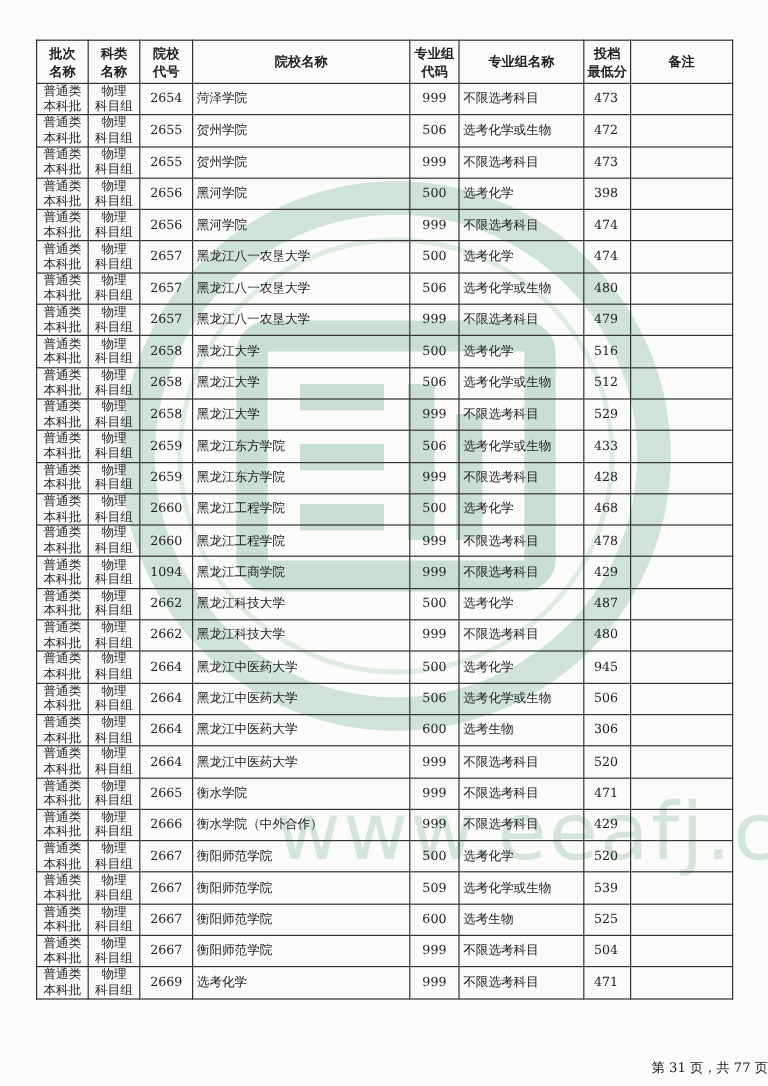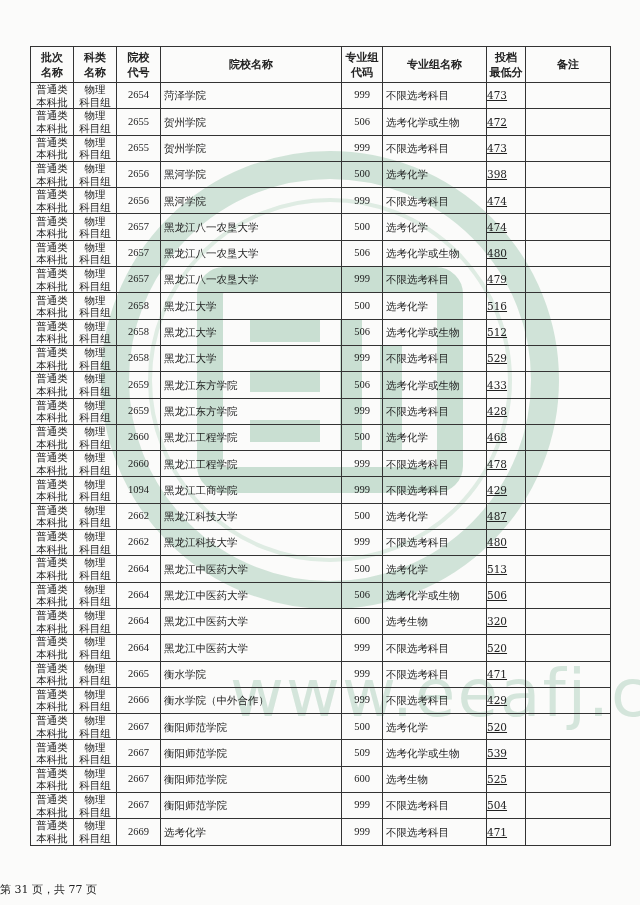--- a/index.html
+++ b/index.html
@@ -8,32 +8,32 @@
       font-family: "DejaVu Serif", "Liberation Serif", serif; color: #222;
     }
     .watermark {
       position: absolute; left: 100px; top: 130px; width: 460px; height: 560px; pointer-events: none;
     }
     .url-wm {
       position: absolute; left: 230px; top: 655px; font-family: "DejaVu Sans", sans-serif;
       font-size: 66px; color: rgba(140,190,160,0.35); letter-spacing: 2px; pointer-events: none;
     }
     table {
-      position: absolute; left: 30px; top: 46px; border-collapse: collapse;
+      position: absolute; left: 30px; top: 33px; border-collapse: collapse;
       table-layout: fixed; width: 580px; background: transparent;
     }
     td, th { border: 1.4px solid #333; padding: 0; overflow: hidden; white-space: nowrap; }
     th { height: 35px; font-size: 11px; font-weight: bold; line-height: 15px; text-align: center; }
     td { height: 25.3px; font-size: 10.5px; line-height: 12.5px; }
-    .c { text-align: center; font-family: Liberation Serif, serif; }
+    .c { text-align: center; }
     .l { text-align: left; padding-left: 3px; }
-    .r { text-align: left; padding-right: 2px; text-decoration: underline; }
+    .r { text-align: center; padding-right: 2px; }
     .two { font-size: 10.5px; line-height: 12.5px; text-align: center; white-space: normal; }
     .footer {
-      position: absolute; left: 0; width: 640px; top: 882px; text-align: left; font-size: 11px; color: #222;
+      position: absolute; left: 0; width: 640px; top: 882px; text-align: right; font-size: 11px; color: #222;
     }
   </style>
 </head>
 <body>
 
 <svg class="watermark" viewBox="0 0 460 560" xmlns="http://www.w3.org/2000/svg">
   <circle cx="230" cy="250" r="215" fill="none" stroke="rgba(140,190,160,0.38)" stroke-width="28"></circle>
   <circle cx="230" cy="250" r="180" fill="none" stroke="rgba(140,190,160,0.25)" stroke-width="4"></circle>
   <rect x="110" y="150" width="240" height="200" rx="14" fill="none" stroke="rgba(120,180,145,0.38)" stroke-width="26"></rect>
   <rect x="150" y="190" width="70" height="22" fill="rgba(120,180,145,0.38)"></rect>
@@ -248,41 +248,41 @@
         <td class="r">480</td>
         <td class="l"></td>
       </tr>
       <tr>
         <td class="two"><span>普通类</span><br><span>本科批</span></td>
         <td class="two"><span>物理</span><br><span>科目组</span></td>
         <td class="c">2664</td>
         <td class="l">黑龙江中医药大学</td>
         <td class="c">500</td>
         <td class="l">选考化学</td>
-        <td class="r">513</td>
+        <td class="r">945</td>
         <td class="l"></td>
       </tr>
       <tr>
         <td class="two"><span>普通类</span><br><span>本科批</span></td>
         <td class="two"><span>物理</span><br><span>科目组</span></td>
         <td class="c">2664</td>
         <td class="l">黑龙江中医药大学</td>
         <td class="c">506</td>
         <td class="l">选考化学或生物</td>
         <td class="r">506</td>
         <td class="l"></td>
       </tr>
       <tr>
         <td class="two"><span>普通类</span><br><span>本科批</span></td>
         <td class="two"><span>物理</span><br><span>科目组</span></td>
         <td class="c">2664</td>
         <td class="l">黑龙江中医药大学</td>
         <td class="c">600</td>
         <td class="l">选考生物</td>
-        <td class="r">320</td>
+        <td class="r">306</td>
         <td class="l"></td>
       </tr>
       <tr>
         <td class="two"><span>普通类</span><br><span>本科批</span></td>
         <td class="two"><span>物理</span><br><span>科目组</span></td>
         <td class="c">2664</td>
         <td class="l">黑龙江中医药大学</td>
         <td class="c">999</td>
         <td class="l">不限选考科目</td>
         <td class="r">520</td>

